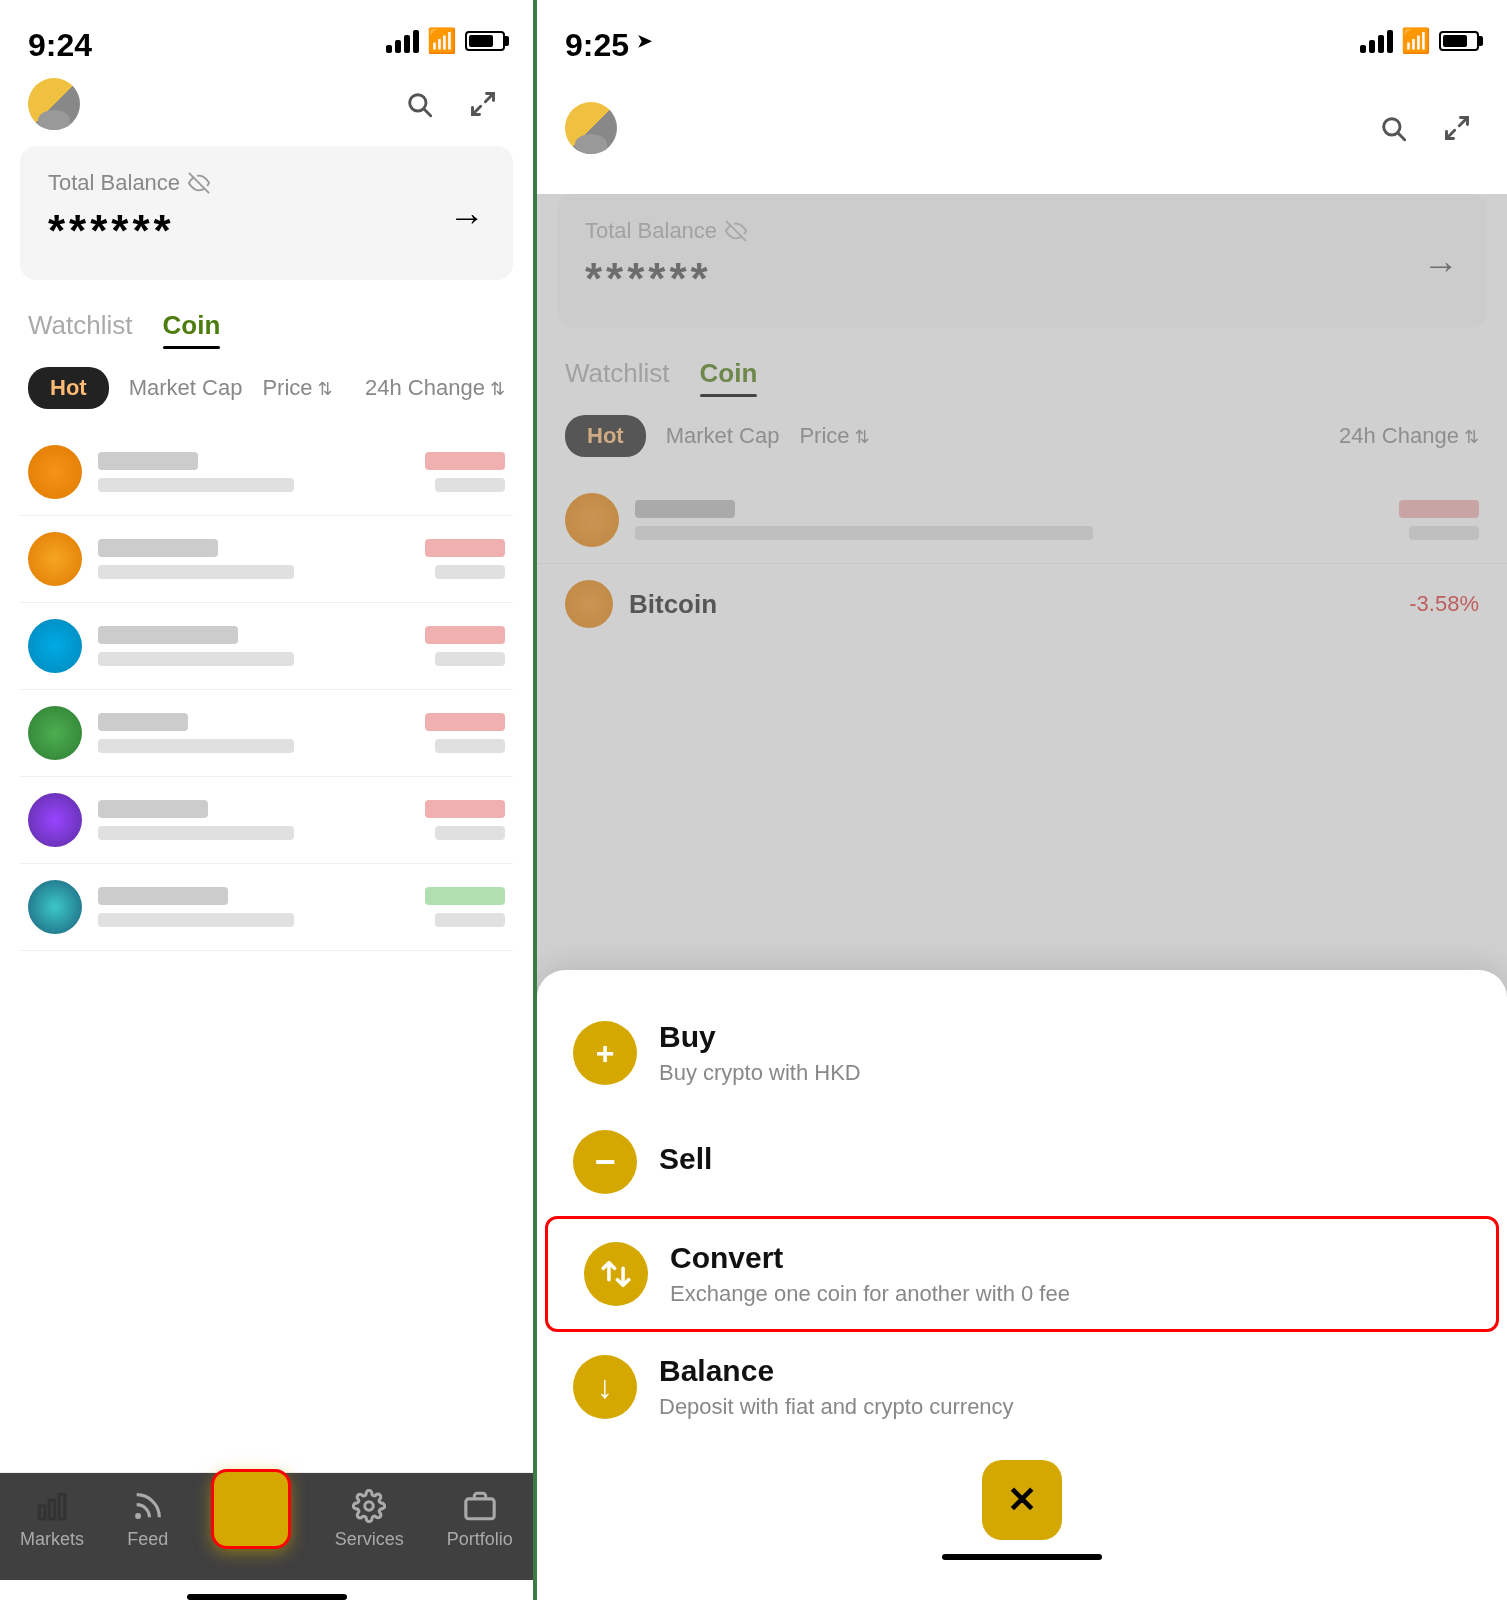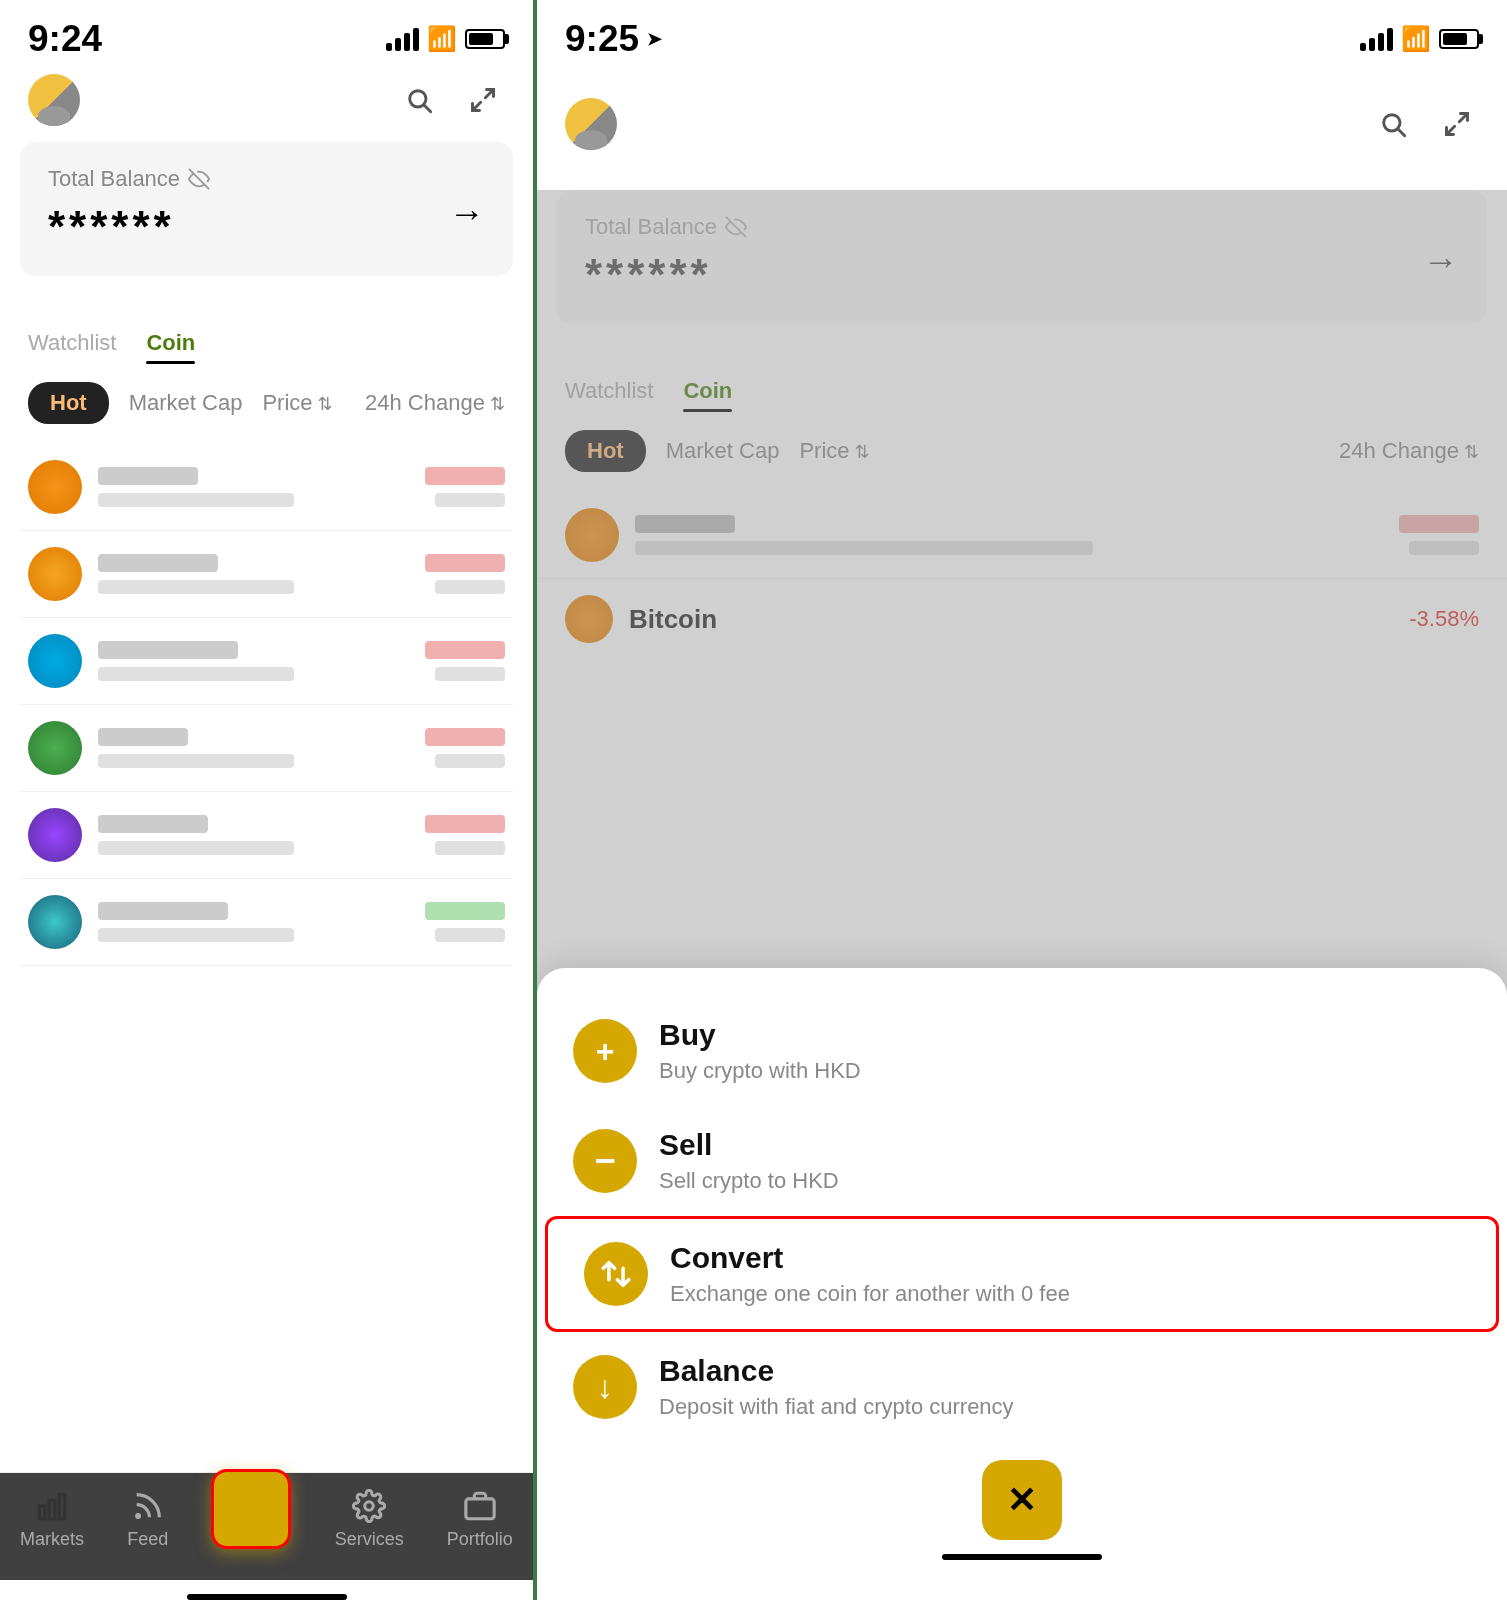--- a/index.html
+++ b/index.html
@@ -36,21 +36,21 @@
 
     
     .status-bar {
       display: flex;
       justify-content: space-between;
       align-items: center;
       padding: 18px 28px 10px;
       font-size: 28px;
       font-weight: 600;
     }
-    .status-bar .time { font-size: 37px; font-weight: 700; }
+    .status-bar .time { font-size: 32px; font-weight: 700; margin-top: 9px; }
     .status-icons { display: flex; align-items: center; gap: 8px; }
     .signal-bars { display: flex; align-items: flex-end; gap: 3px; }
     .signal-bars span {
       background: #000;
       width: 6px;
       border-radius: 2px;
     }
     .signal-bars span:nth-child(1) { height: 8px; }
     .signal-bars span:nth-child(2) { height: 13px; }
     .signal-bars span:nth-child(3) { height: 18px; }
@@ -135,26 +135,25 @@
     .balance-arrow { font-size: 36px; color: #000; }
 
     
     .tabs {
       display: flex;
       padding: 0 28px;
       margin-bottom: 18px;
       gap: 30px;
     }
     .tab {
-      font-size: 22px;
+      font-size: 26px;
       color: #aaa;
       padding-bottom: 8px;
       cursor: pointer;
       position: relative;
-      margin-top: 24px;
     }
     .tab.active {
       color: #4d7c0f;
       font-weight: 700;
     }
     .tab.active::after {
       content: '';
       position: absolute;
       bottom: 0; left: 0; right: 0;
       height: 3px;
@@ -659,21 +658,20 @@
           <div class="sheet-item-desc">Buy crypto with HKD</div>
         </div>
       </div>
 
       <div class="sheet-item">
         <div class="sheet-icon-circle icon-yellow">
           <span style="font-size:36px;font-weight:700;line-height:1;">−</span>
         </div>
         <div class="sheet-text-col">
           <div class="sheet-item-title">Sell</div>
-          <div class="sheet-item-desc">Sell crypto to HKD</div>
         </div>
       </div>
 
       <div class="sheet-item highlighted">
         <div class="sheet-icon-circle icon-yellow">
           <svg width="34" height="34" viewBox="0 0 24 24" fill="white">
             <path d="M7 16V4m0 0L3 8m4-4l4 4M17 8v12m0 0l4-4m-4 4l-4-4" stroke="white" stroke-width="2.5" stroke-linecap="round" stroke-linejoin="round"></path>
           </svg>
         </div>
         <div class="sheet-text-col">

